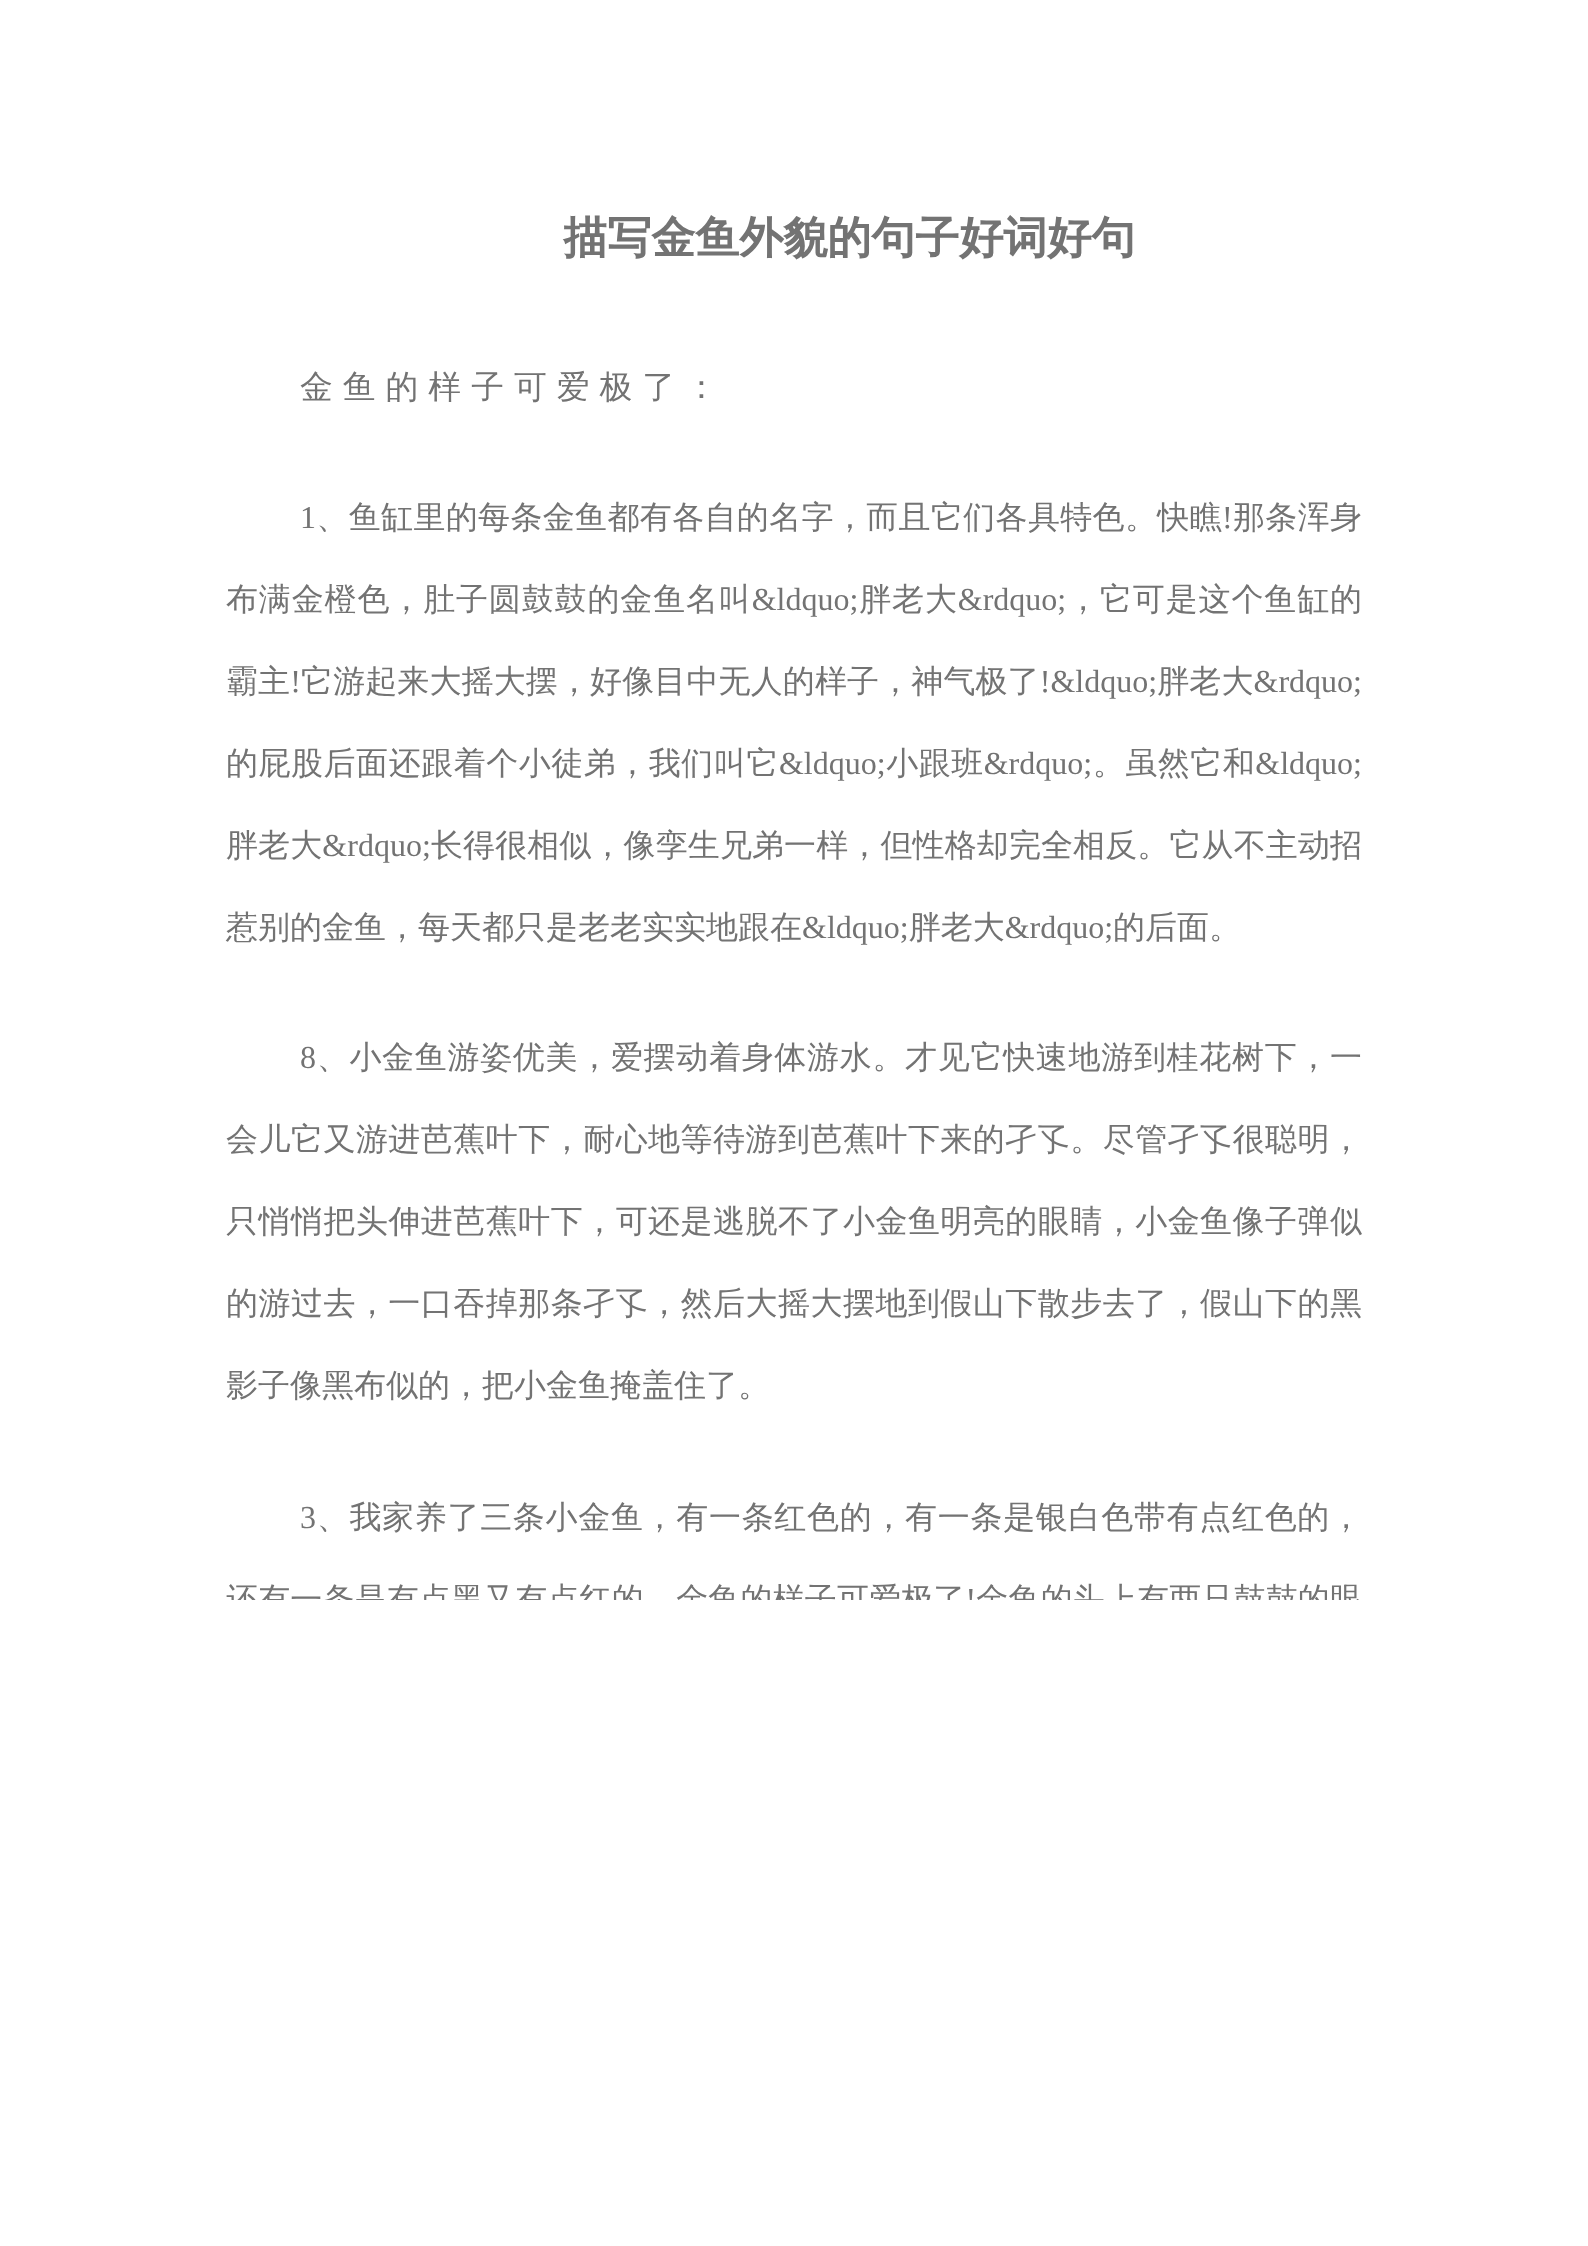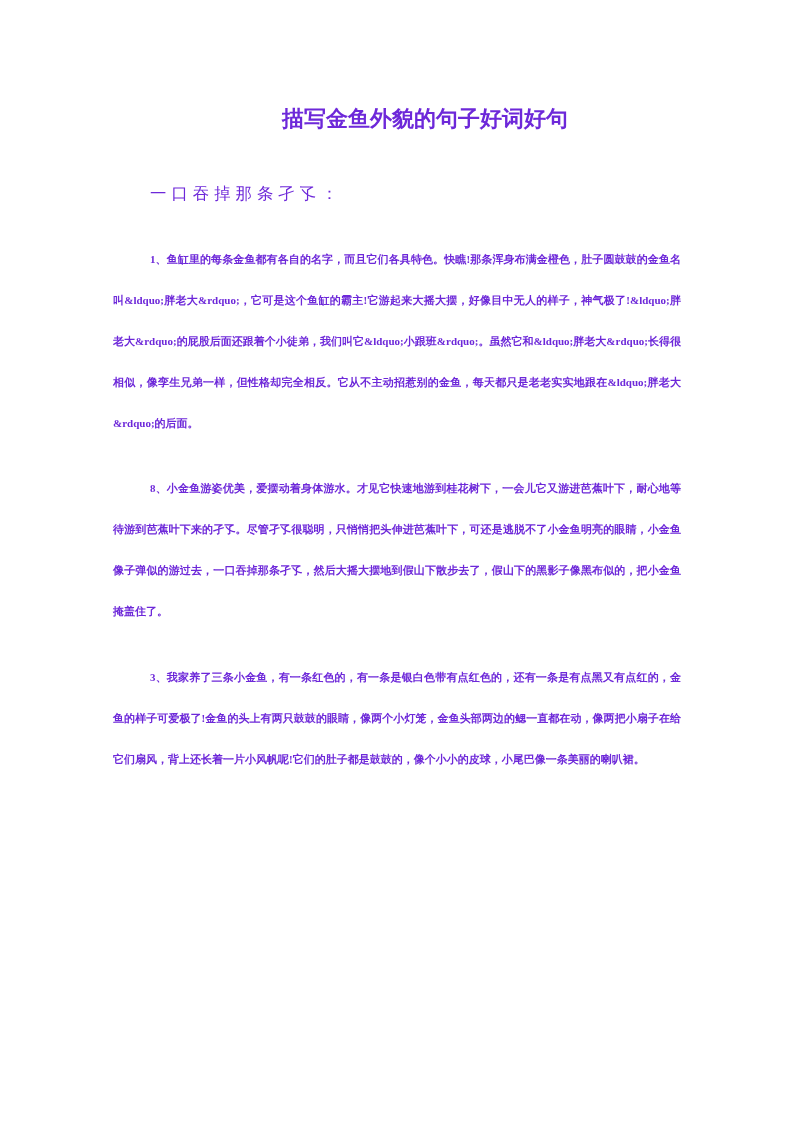--- a/index.html
+++ b/index.html
@@ -5,21 +5,21 @@
   html, body {
     margin: 0;
     padding: 0;
     background: #ffffff;
   }
   .page {
     position: relative;
     width: 794px;
     height: 800px;
     background: #ffffff;
-    color: #6d28d9;
+    color: #737373;
     font-family: "Liberation Serif", "DejaVu Serif", serif;
     overflow: hidden;
   }
   .content {
     position: absolute;
     left: 113px;
     top: 0;
     width: 568px;
   }
   .doc-title {
@@ -34,26 +34,25 @@
   }
   .lead {
     margin: 41px 0 0 0;
     font-size: 16.4px;
     line-height: 41px;
     text-indent: 37px;
     letter-spacing: 5px;
   }
   .para {
     margin: 24.5px 0 0 0;
-    font-size: 11px;
+    font-size: 16px;
     line-height: 41px;
     text-indent: 37px;
     text-align: justify;
     text-justify: inter-character;
-    font-weight: bold;
   }
   .footer {
     position: absolute;
     left: 0;
     top: 1028px;
     width: 794px;
     height: 40px;
   }
   .book {
     position: absolute;
@@ -73,21 +72,21 @@
     line-height: 16px;
     font-family: "Liberation Serif", "DejaVu Serif", serif;
   }
 </style>
 </head>
 <body>
 
 <div class="page">
   <div class="content">
     <h1 class="doc-title">描写金鱼外貌的句子好词好句</h1>
-    <p class="lead">一口吞掉那条孑孓：</p>
+    <p class="lead">金鱼的样子可爱极了：</p>
     <p class="para">1、鱼缸里的每条金鱼都有各自的名字，而且它们各具特色。快瞧!那条浑身布满金橙色，肚子圆鼓鼓的金鱼名叫&amp;ldquo;胖老大&amp;rdquo;，它可是这个鱼缸的霸主!它游起来大摇大摆，好像目中无人的样子，神气极了!&amp;ldquo;胖老大&amp;rdquo;的屁股后面还跟着个小徒弟，我们叫它&amp;ldquo;小跟班&amp;rdquo;。虽然它和&amp;ldquo;胖老大&amp;rdquo;长得很相似，像孪生兄弟一样，但性格却完全相反。它从不主动招惹别的金鱼，每天都只是老老实实地跟在&amp;ldquo;胖老大&amp;rdquo;的后面。</p>
     <p class="para">8、小金鱼游姿优美，爱摆动着身体游水。才见它快速地游到桂花树下，一会儿它又游进芭蕉叶下，耐心地等待游到芭蕉叶下来的孑孓。尽管孑孓很聪明，只悄悄把头伸进芭蕉叶下，可还是逃脱不了小金鱼明亮的眼睛，小金鱼像子弹似的游过去，一口吞掉那条孑孓，然后大摇大摆地到假山下散步去了，假山下的黑影子像黑布似的，把小金鱼掩盖住了。</p>
     <p class="para">3、我家养了三条小金鱼，有一条红色的，有一条是银白色带有点红色的，还有一条是有点黑又有点红的，金鱼的样子可爱极了!金鱼的头上有两只鼓鼓的眼睛，像两个小灯笼，金鱼头部两边的鳃一直都在动，像两把小扇子在给它们扇风，背上还长着一片小风帆呢!它们的肚子都是鼓鼓的，像个小小的皮球，小尾巴像一条美丽的喇叭裙。</p>
   </div>
 
   <div class="footer">
     <span class="book">
       <svg width="158" height="26" viewBox="0 0 158 26" xmlns="http://www.w3.org/2000/svg" aria-hidden="true">
         <defs>
           <linearGradient id="pgL" x1="0" y1="0" x2="0" y2="1">

